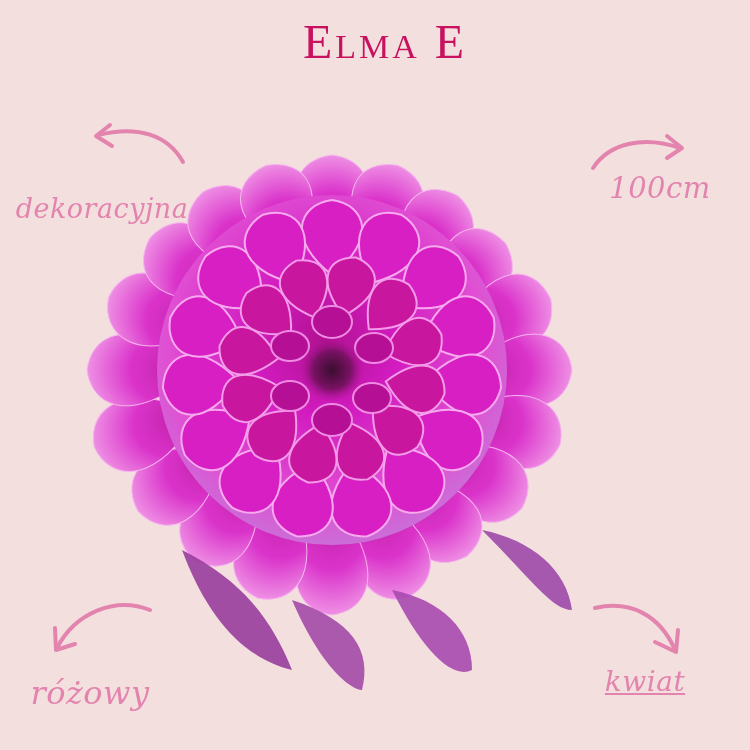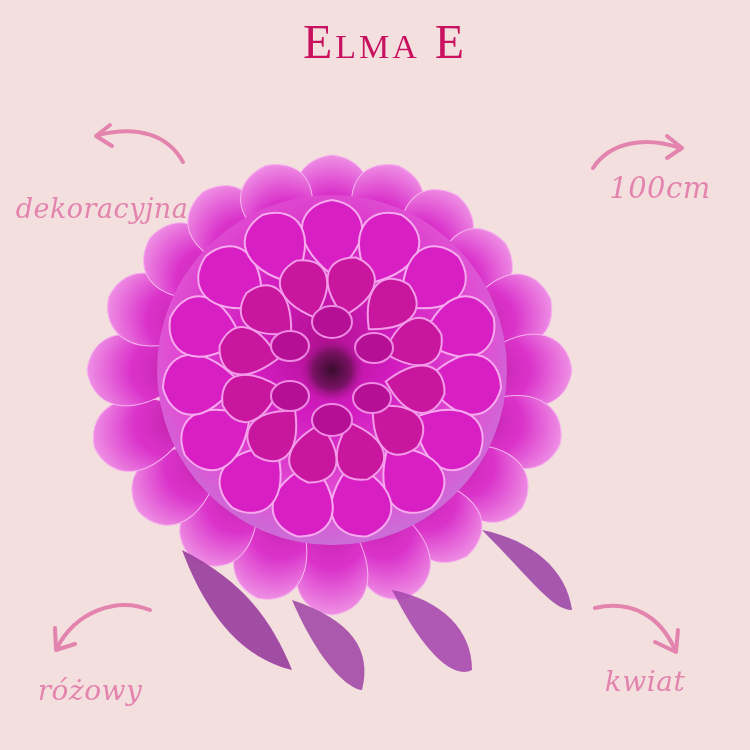--- a/index.html
+++ b/index.html
@@ -26,22 +26,22 @@
       font-family: "DejaVu Serif", serif;
       font-style: italic;
       color: #e384ae;
       font-weight: normal;
       line-height: 1.15;
       text-align: center;
       letter-spacing: 0.5px;
     }
     .lbl-dek { left: 12px; top: 170px; width: 180px; font-size: 27px; margin-top: 23px; }
     .lbl-height { left: 575px; top: 172px; width: 170px; font-size: 29px; }
-    .lbl-color { left: 30px; top: 675px; width: 120px; font-size: 28px; }
-    .lbl-size { left: 590px; top: 666px; width: 110px; font-size: 28px; }
+    .lbl-color { left: 30px; top: 675px; width: 120px; font-size: 32px; }
+    .lbl-size { left: 590px; top: 666px; width: 110px; font-size: 28px; text-decoration: underline; }
 
     .arrow { position: absolute; }
     .flower { position: absolute; left: 60px; top: 125px; width: 620px; height: 580px; }
   </style>
 </head>
 <body>
 
 <div class="canvas">
 
   <div class="title">Elma E</div>

